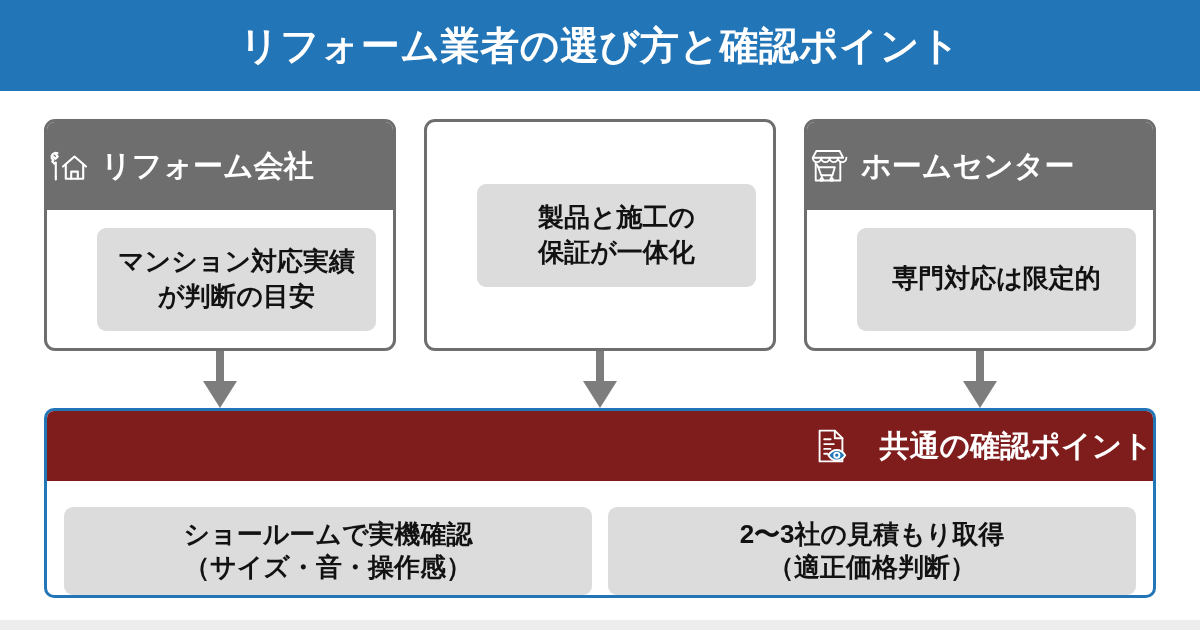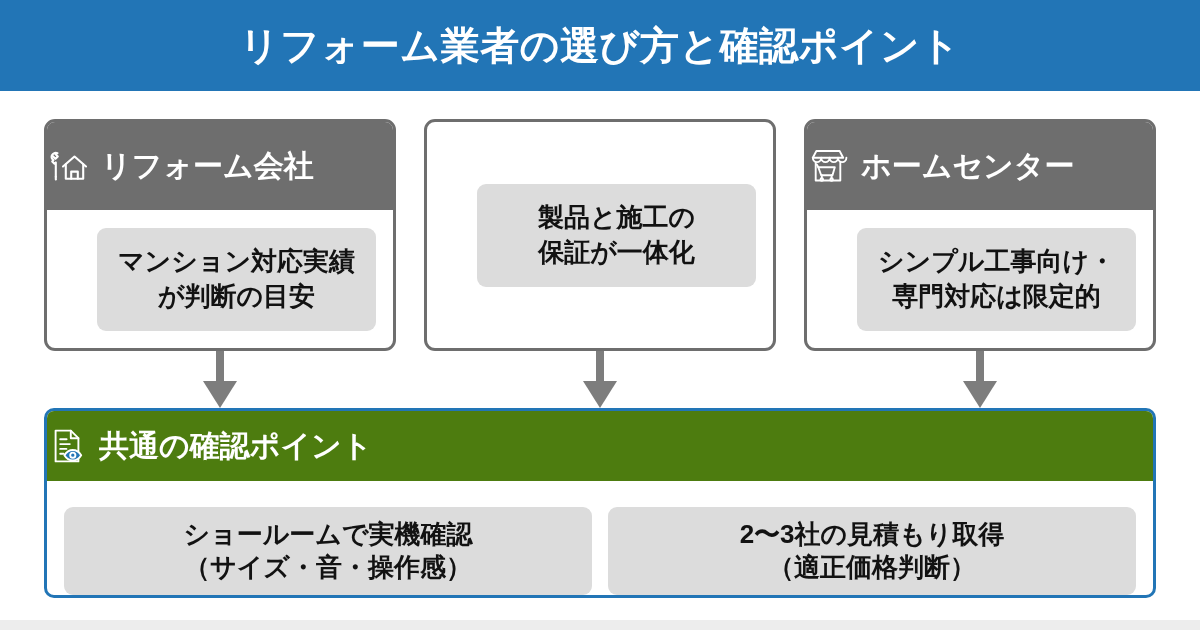--- a/index.html
+++ b/index.html
@@ -159,25 +159,25 @@
     top: 408px;
     width: 1112px;
     height: 190px;
     border: 3px solid #2275B6;
     border-radius: 10px;
     background: #ffffff;
     overflow: hidden;
   }
   .common-header {
     height: 70px;
-    background: #4d7c0f;
-    display: flex;
-    align-items: center;
-    justify-content: flex-start;
-    gap: 12px;
+    background: #7f1d1d;
+    display: flex;
+    align-items: center;
+    justify-content: flex-end;
+    gap: 28px;
   }
   .common-header-icon {
     width: 40px;
     height: 40px;
     display: flex;
     align-items: center;
     justify-content: center;
   }
   .common-header-icon svg { display: block; }
   .common-header-title {
@@ -280,21 +280,20 @@
             <path d="M15.8 31.2v3.2"></path>
             <path d="M25.6 31.2v3.2"></path>
             <circle cx="15.8" cy="35.6" r="1.3"></circle>
             <circle cx="25.6" cy="35.6" r="1.3"></circle>
           </svg>
         </span>
         <span class="card-header-title small">ホームセンター</span>
       </div>
       <div class="card-body">
         <div class="card-note">
-          <span>シンプル工事向け・</span>
           <span>専門対応は限定的</span>
         </div>
       </div>
     </div>
 
   </div>
 
   <div class="arrows">
     <div class="arrow arrow-1">
       <div class="arrow-stem"></div>

